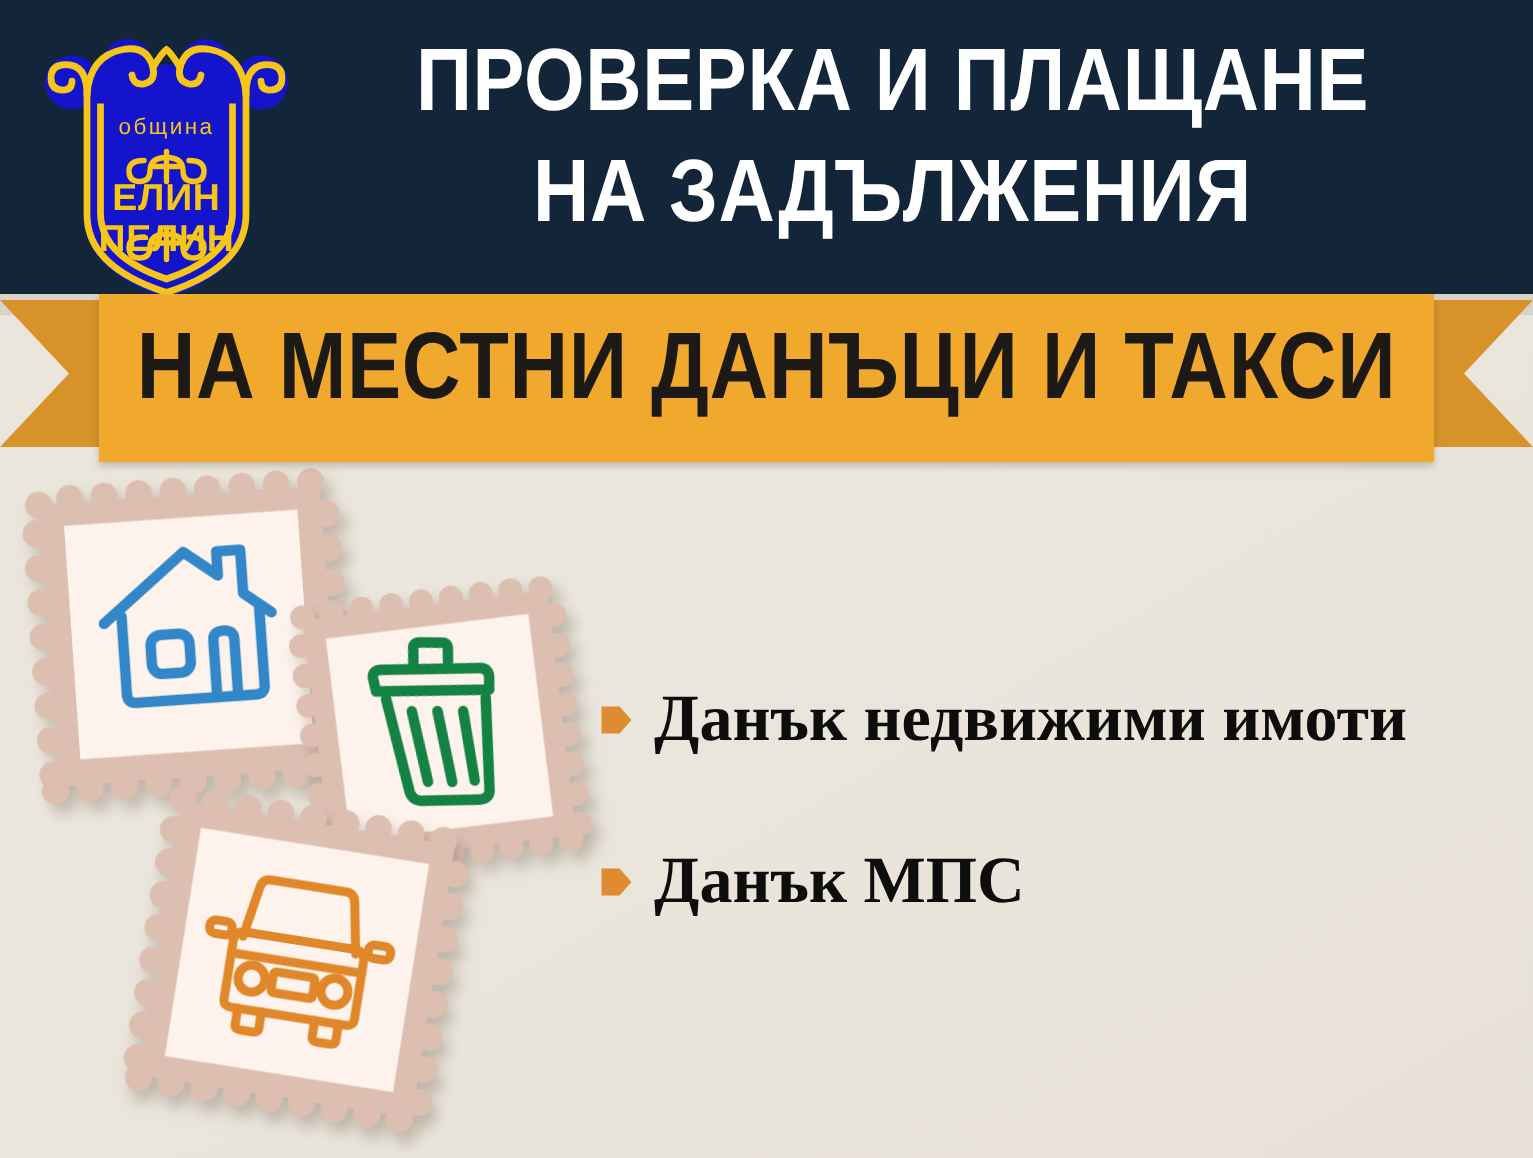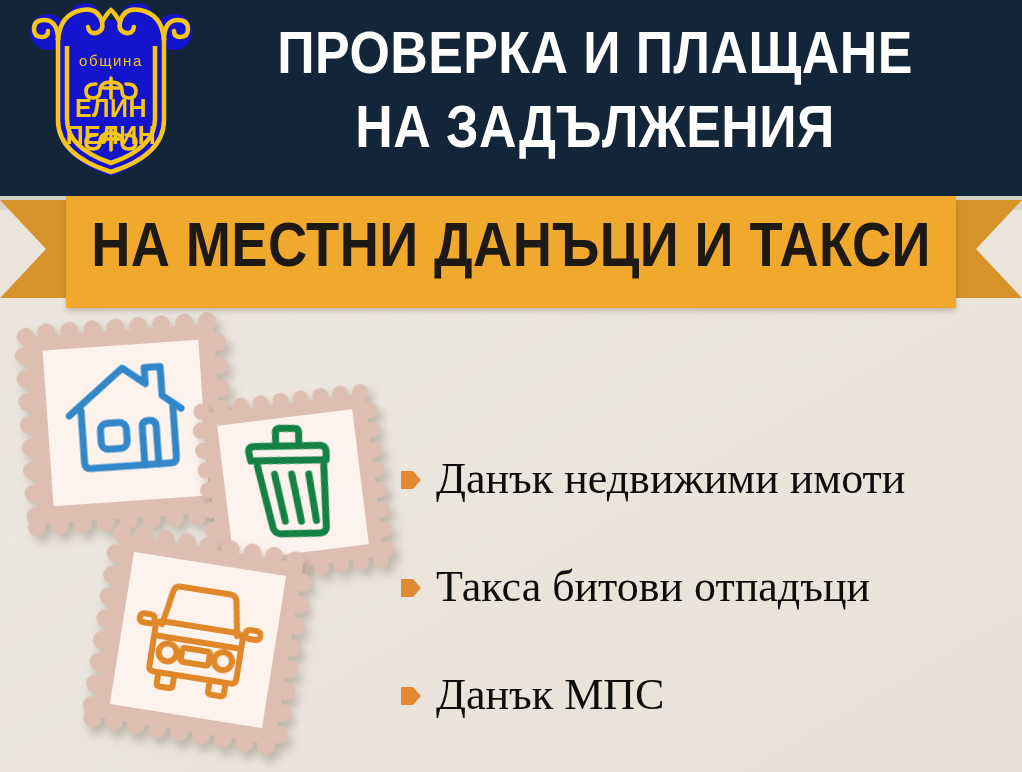--- a/index.html
+++ b/index.html
@@ -39,21 +39,21 @@
     letter-spacing: 0.5px;
     transform: scaleX(0.88);
     transform-origin: center top;
     white-space: pre-line;
   }
 
   
   #logo {
     position: absolute;
     left: 30px;
-    top: 0;
+    top: 23px;
     width: 162px;
     height: 182px;
     text-align: right;
   }
   #logo svg { display: block; width: 162px; height: 182px; }
 
   
   #ribbon {
     position: absolute;
     left: 0;
@@ -149,20 +149,21 @@
     margin-right: 14px;
     margin-top: 2px;
   }
   .bullet-marker svg { display: block; width: 22px; height: 24px; }
   .bullet-label {
     font-family: "Liberation Serif", "DejaVu Serif", serif;
     font-size: 44px;
     color: #0d0d0d;
     line-height: 1;
     white-space: nowrap;
+    font-weight: bold;
   }
 </style>
 </head>
 <body>
 
 <div id="poster">
 
   <div class="stamp" style="left:18px; top:316px; transform: rotate(-4deg);">
     <svg width="216" height="216" viewBox="0 0 216 216">
       <g>
@@ -332,28 +333,20 @@
           </svg>
       </span>
       <span class="bullet-label">Данък недвижими имоти</span>
     </div>
     <div class="bullet-row">
       <span class="bullet-marker">
         <svg viewBox="0 0 22 24">
             <path d="M1 3 L13 3 L21 12 L13 21 L1 21 Z" fill="#e08a34"></path>
           </svg>
       </span>
-      <span class="bullet-label">Такса битови отпадъци</span>
-    </div>
-    <div class="bullet-row">
-      <span class="bullet-marker">
-        <svg viewBox="0 0 22 24">
-            <path d="M1 3 L13 3 L21 12 L13 21 L1 21 Z" fill="#e08a34"></path>
-          </svg>
-      </span>
       <span class="bullet-label">Данък МПС</span>
     </div>
   </div>
 
   <div id="header">
     <div id="logo">
       <svg viewBox="0 0 162 182">
         <defs>
           <clipPath id="shieldclip">
             <path d="M26 34 L26 120 Q26 158 81 176 Q136 158 136 120 L136 34 Z"></path>

